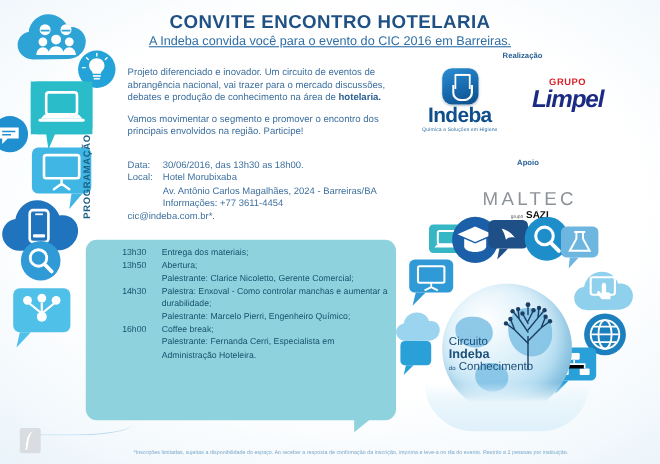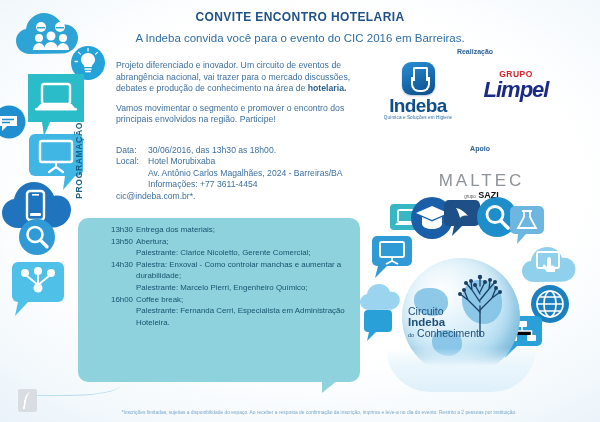--- a/index.html
+++ b/index.html
@@ -14,25 +14,25 @@
       radial-gradient(ellipse 520px 340px at 52% 44%, #ffffff 0%, #ffffff 52%, #f2f8fc 78%, #e4f0f8 100%),
       linear-gradient(135deg,#dceefa 0%,#ffffff 35%,#ffffff 65%,#d7ebf7 100%);
   }
 
   
   .leftdeco{position:absolute;left:0;top:0;width:112px;height:422px;}
 
   
   .title{
     position:absolute;left:0;right:0;top:10px;text-align:center;
-    font-size:12px;font-weight:bold;letter-spacing:.4px;color:#1f5184;
+    font-size:17px;font-weight:bold;letter-spacing:.4px;color:#1f5184;
   }
   .subtitle{
     position:absolute;left:0;right:0;top:32px;text-align:center;
-    font-size:11.5px;color:#2f6ea5;
+    font-size:11.5px;color:#2f6ea5;text-decoration:underline;
   }
 
   
   .body-copy{position:absolute;left:116px;top:60px;width:262px;color:#3d6f9e;font-size:8.7px;line-height:11.6px;}
   .body-copy p{margin:0 0 8px 0;}
   .body-copy b{color:#2c5f93;}
 
   .details{position:absolute;left:116px;top:145px;width:280px;color:#3d6f9e;font-size:8.6px;line-height:11.4px;}
   .drow{display:flex;}
   .dlabel{width:32px;flex:0 0 32px;}
@@ -78,21 +78,21 @@
     border-right:16px solid transparent;
   }
   .prog-label{
     position:absolute;left:-4px;top:14px;width:110px;
     transform:rotate(-90deg);transform-origin:left top;
     font-size:8.6px;font-weight:bold;color:#1d5f86;letter-spacing:.6px;
     text-align:right;
   }
   .prog-list{position:absolute;left:28px;top:6px;right:6px;font-size:7.9px;line-height:11.6px;color:#18536f;}
   .prow{display:flex;}
-  .ptime{width:27px;flex:0 0 27px;text-align:right;padding-right:3px;}
+  .ptime{width:27px;flex:0 0 27px;text-align:right;padding-right:14px;}
   .ptext{flex:1;}
 
   
   .artwork{position:absolute;left:380px;top:196px;width:220px;height:200px;text-decoration:underline;}
   .globe{
     position:absolute;left:22px;top:62px;width:118px;height:118px;border-radius:50%;
     background:radial-gradient(circle at 34% 28%,#ffffff 0%,#d8eef9 40%,#a9d8ef 72%,#7cc2e6 100%);
     box-shadow:inset -6px -8px 14px rgba(60,140,190,.35);
   }
   .continent{position:absolute;background:#7cc0e4;border-radius:45% 55% 50% 60%;opacity:.85;}

